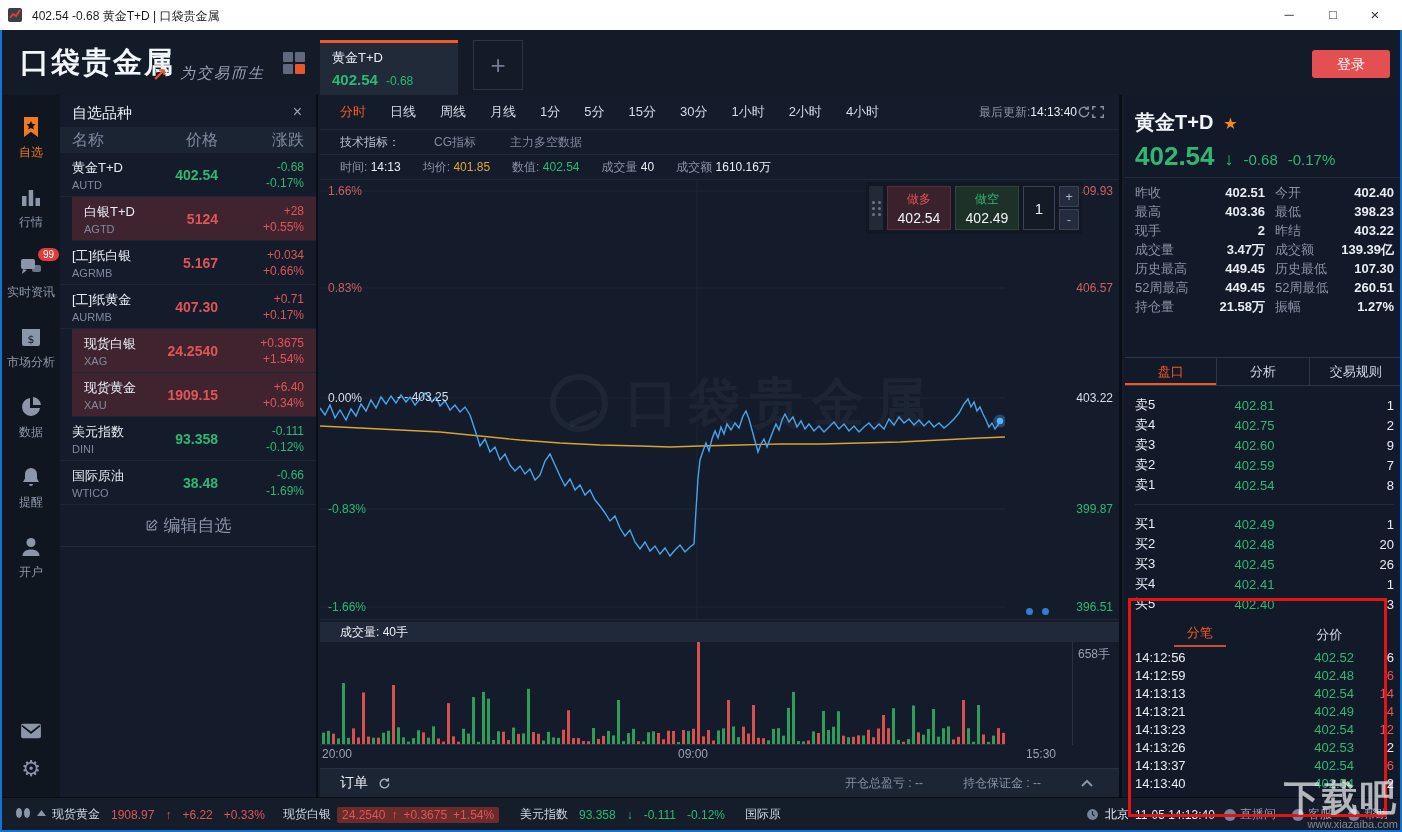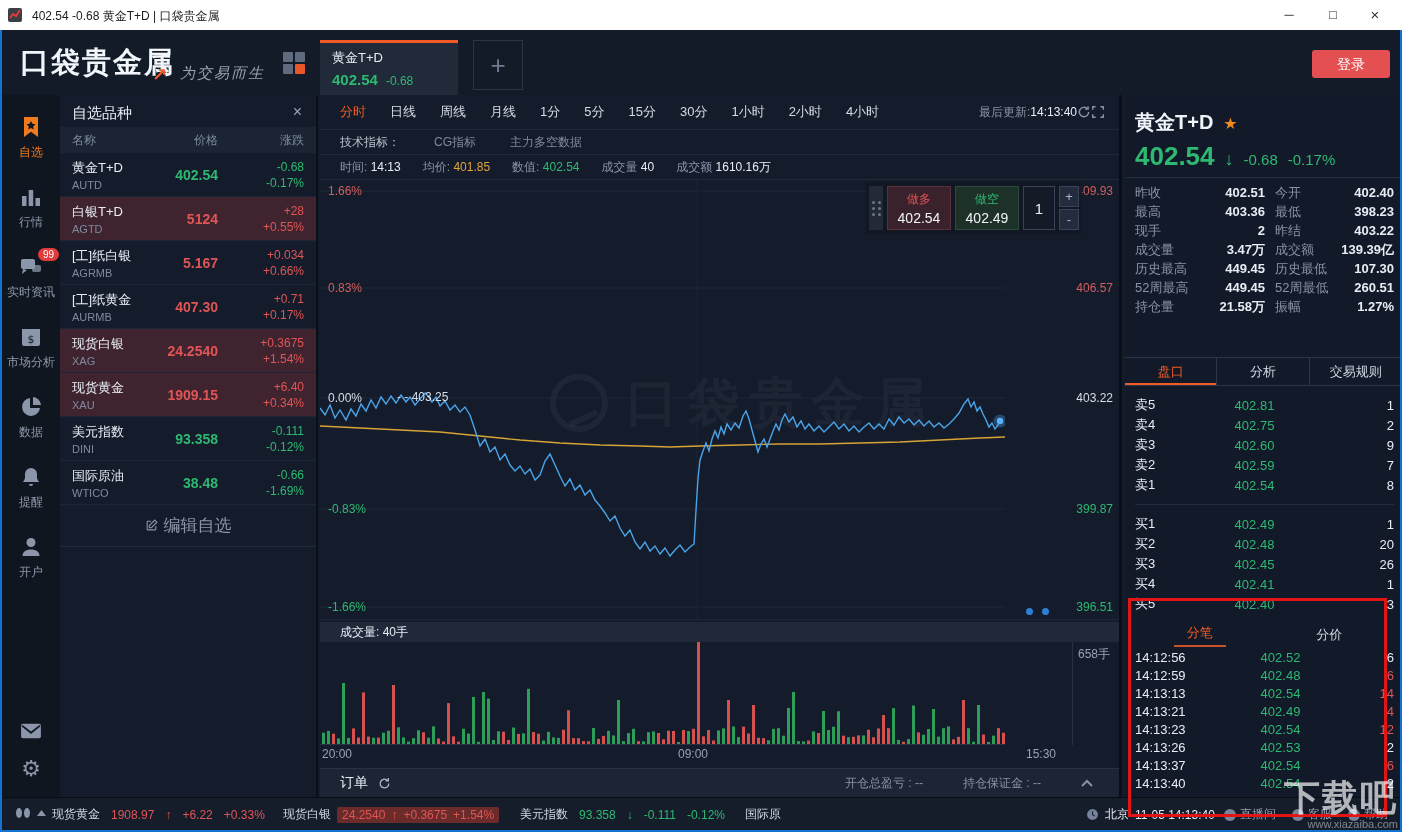--- a/index.html
+++ b/index.html
@@ -37,24 +37,24 @@
   .side-item .slabel{font-size:12px;margin-top:5px;white-space:nowrap;}
   .side-item.active{color:#f07a1e;}
   .side-badge{position:absolute;top:-7px;right:-16px;background:#e23b3b;color:#fff;font-size:10px;border-radius:8px;padding:1px 5px;line-height:11px;}
   .side-spacer{flex:1;}
   .side-bottom{margin-bottom:16px;color:#8b96aa;cursor:pointer;}
   
   .wl{position:absolute;left:60px;top:95px;width:258px;height:702px;background:#141c2b;border-right:2px solid #0a0e16;}
   .wl-head{position:relative;height:32px;padding:9px 12px 0;}
   .wl-title{color:#e8edf4;font-size:15px;}
   .wl-close{position:absolute;right:14px;top:8px;color:#9aa4b4;font-size:16px;cursor:pointer;}
-  .wl-cols{height:26px;background:#1b2433;display:grid;grid-template-columns:1fr 80px 86px;align-items:center;padding:0 12px;color:#7f8a9e;font-size:12px;font-family:Liberation Mono, monospace;}
+  .wl-cols{height:26px;background:#1b2433;display:grid;grid-template-columns:1fr 80px 86px;align-items:center;padding:0 12px;color:#7f8a9e;font-size:16px;font-family:Liberation Mono, monospace;}
   .wl-cols span:nth-child(2),.wl-cols span:nth-child(3){text-align:right;}
   .wl-row{height:44px;display:grid;grid-template-columns:1fr 80px 86px;align-items:center;padding:0 12px;border-bottom:1px solid #1d2636;cursor:pointer;}
-  .wl-row.hl{background:#3f2430;}
+  .wl-row.hl{background:#3f2430;margin-left:12px;}
   .wl-name div:first-child{color:#e8edf4;font-size:13px;}
   .wl-name div:last-child{color:#7f8a9e;font-size:11px;margin-top:2px;}
   .wl-price{text-align:right;font-size:14px;font-weight:bold;}
   .wl-chg{text-align:right;font-size:12px;line-height:16px;}
   .up{color:#e05555;} .down{color:#2eb872;}
   .wl-edit{height:42px;display:flex;align-items:center;justify-content:center;gap:6px;color:#8b96aa;font-size:17px;border-bottom:1px solid #232c3c;cursor:pointer;}
   
   .main{position:absolute;left:320px;top:95px;width:802px;height:702px;background:#141c2b;border-right:3px solid #0a0e16;}
   .ptabs{height:35px;display:flex;align-items:center;padding-left:20px;gap:24px;border-bottom:1px solid #1f2938;font-size:13px;color:#d5dbe6;}
   .ptab{cursor:pointer;} .ptab.active{color:#f25a24;}
@@ -112,21 +112,21 @@
   .book{position:absolute;left:10px;top:300px;width:259px;}
   .b-row{height:20px;display:grid;grid-template-columns:40px 1fr 60px;align-items:center;font-size:13px;cursor:default;}
   .b-row .bl{color:#e8edf4;} .b-row .bp{color:#2eb872;text-align:center;} .b-row .bv{color:#e8edf4;text-align:right;}
   .b-div{height:10px;border-bottom:1px solid #232c3c;margin-bottom:9px;}
   .ticks{position:absolute;left:10px;top:527px;width:259px;}
   .t-tabs{height:26px;display:grid;grid-template-columns:1fr 1fr;}
   .t-tab{display:flex;flex-direction:column;align-items:center;justify-content:center;font-size:13px;color:#cfd6e4;cursor:pointer;}
   .t-tab.active{color:#f25a24;}
   .t-tab.active .tline{width:52px;height:2px;background:#c8512e;margin-top:3px;}
   .t-row{height:18px;display:grid;grid-template-columns:72px 1fr 40px;align-items:center;font-size:13px;}
-  .t-row .tt{color:#e8edf4;} .t-row .tp{color:#2eb872;text-align:center;} .t-row .tv{text-align:right;}
+  .t-row .tt{color:#e8edf4;} .t-row .tp{color:#2eb872;text-align:right;} .t-row .tv{text-align:right;}
   .tv.vr{color:#e05555;} .tv.vw{color:#e8edf4;}
   
   .statusbar{position:absolute;left:0;top:797px;width:1402px;height:33px;background:#151d2b;border-top:1px solid #090d14;font-size:12px;}
   .sb-toggle{position:absolute;left:14px;top:8px;display:flex;align-items:center;gap:5px;color:#8b96aa;cursor:pointer;}
   .sb-item{position:absolute;top:8px;display:flex;align-items:center;gap:6px;}
   .sb-item .n{color:#cfd6e4;}
   .sb-flash{background:#6b2b2b;border-radius:2px;padding:1px 5px;display:flex;gap:6px;}
   .sb-clip{width:36px;overflow:hidden;white-space:nowrap;}
   .sb-loc{position:absolute;left:1086px;top:8px;display:flex;align-items:center;gap:6px;color:#e8edf4;}
   .sb-links{position:absolute;right:14px;top:8px;display:flex;align-items:center;gap:16px;color:#9aa4b8;}

